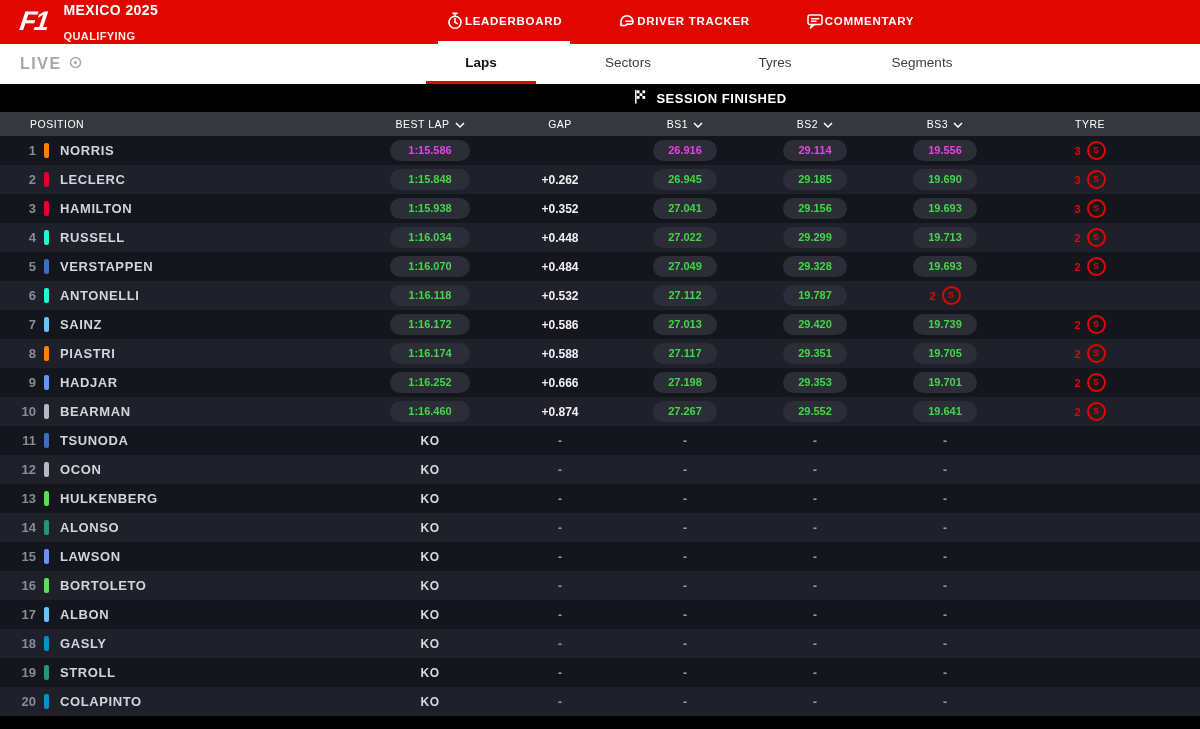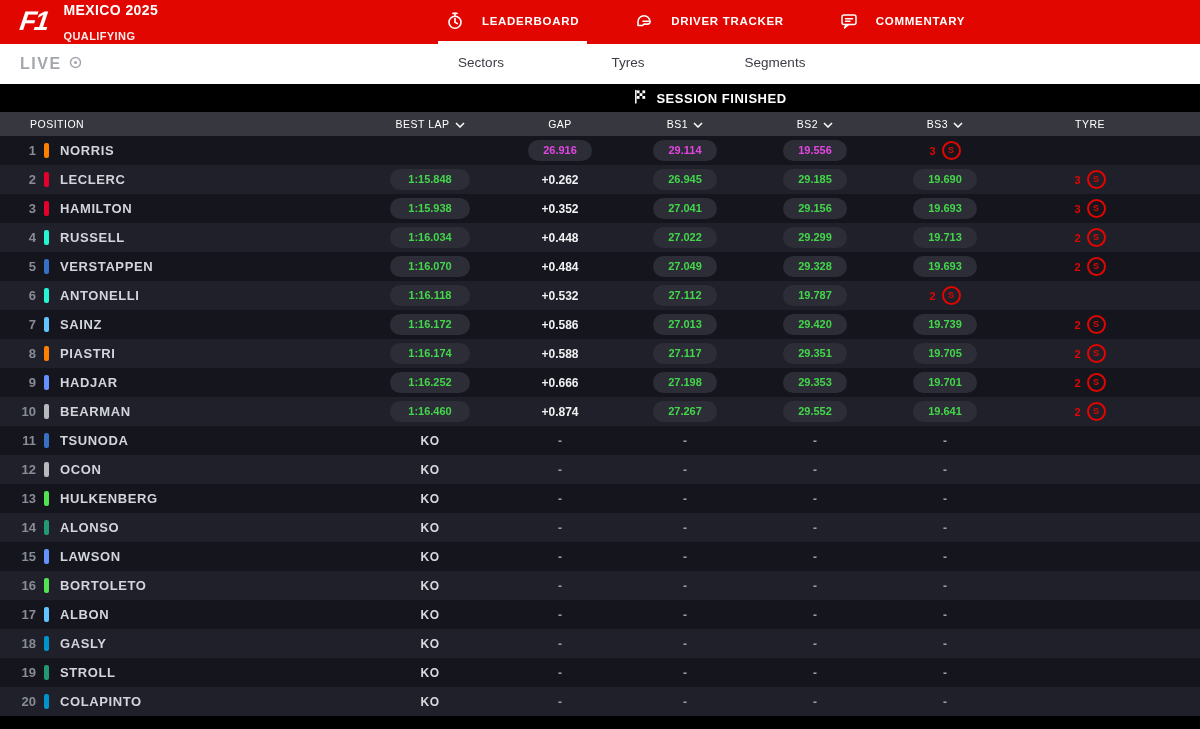--- a/index.html
+++ b/index.html
@@ -18,21 +18,21 @@
   .brand { display:flex; align-items:center; gap:16px; padding-left:20px; }
   .f1-logo {
     color:#fff; font-weight:900; font-style:italic; font-size:27px;
     letter-spacing:-2px; transform:skewX(-8deg); line-height:1;
   }
   .event { display:flex; flex-direction:column; justify-content:center; line-height:1.15;gap:12px; }
   .event-name { color:#fff; font-size:14px; font-weight:800; letter-spacing:.4px; }
   .session-name { color:#ffffff; opacity:.92; font-size:11px; font-weight:600; letter-spacing:.4px; }
   .top-tabs { position:absolute; left:438px; top:0; bottom:0; display:flex; gap:40px; }
   .top-tab {
-    display:flex; align-items:center; gap:18px; padding:0 8px;
+    display:flex; align-items:center; gap:1px; padding:0 8px;
     color:#fff; font-size:11.5px; font-weight:700; letter-spacing:.7px;
     border-bottom:3px solid transparent; box-sizing:border-box; cursor:pointer;
   }
   .top-tab.active { border-bottom-color:#fff; }
   .top-tab .icon { display:flex; align-items:center; }
 
   
   .subnav { position:relative; height:40px; background:#fff; }
   .live {
     position:absolute; left:20px; top:0; bottom:0; display:flex; align-items:center; gap:7px;
@@ -147,20 +147,21 @@
     <div class="live">
       <span>LIVE</span>
       <span>
         <svg width="13" height="13" viewBox="0 0 14 14" fill="none">
           <circle cx="7" cy="7" r="5.4" stroke="#a3a7ad" stroke-width="1.6"></circle>
             <circle cx="7" cy="7" r="1.7" fill="#a3a7ad"></circle>
         </svg>
       </span>
     </div>
     <nav class="sub-tabs">
+      <div class="sub-tab active">Laps</div>
       <div class="sub-tab">Sectors</div>
       <div class="sub-tab">Tyres</div>
       <div class="sub-tab">Segments</div>
     </nav>
   </div>
 
   <div class="banner">
     <div class="banner-inner">
       <span>
         <svg width="15" height="15" viewBox="0 0 16 16" fill="none">
@@ -220,20 +221,23 @@
     </div>
   </div>
 
   <div class="tbody">
   <div class="row lb-grid odd">
     <div class="cell cell-pos">1</div>
     <div class="cell cell-bar">
       <span class="teambar" style="background: rgb(255, 128, 0);"></span>
     </div>
     <div class="cell cell-driver">NORRIS</div>
+    <div class="cell">
+      <span class="pill fastest">1:15.586</span>
+    </div>
     <div class="cell cell-gap">
       <span></span>
     </div>
     <div class="cell cell-bs">
       <span class="pill fastest">26.916</span>
     </div>
     <div class="cell cell-bs">
       <span class="pill fastest">29.114</span>
     </div>
     <div class="cell cell-bs">

